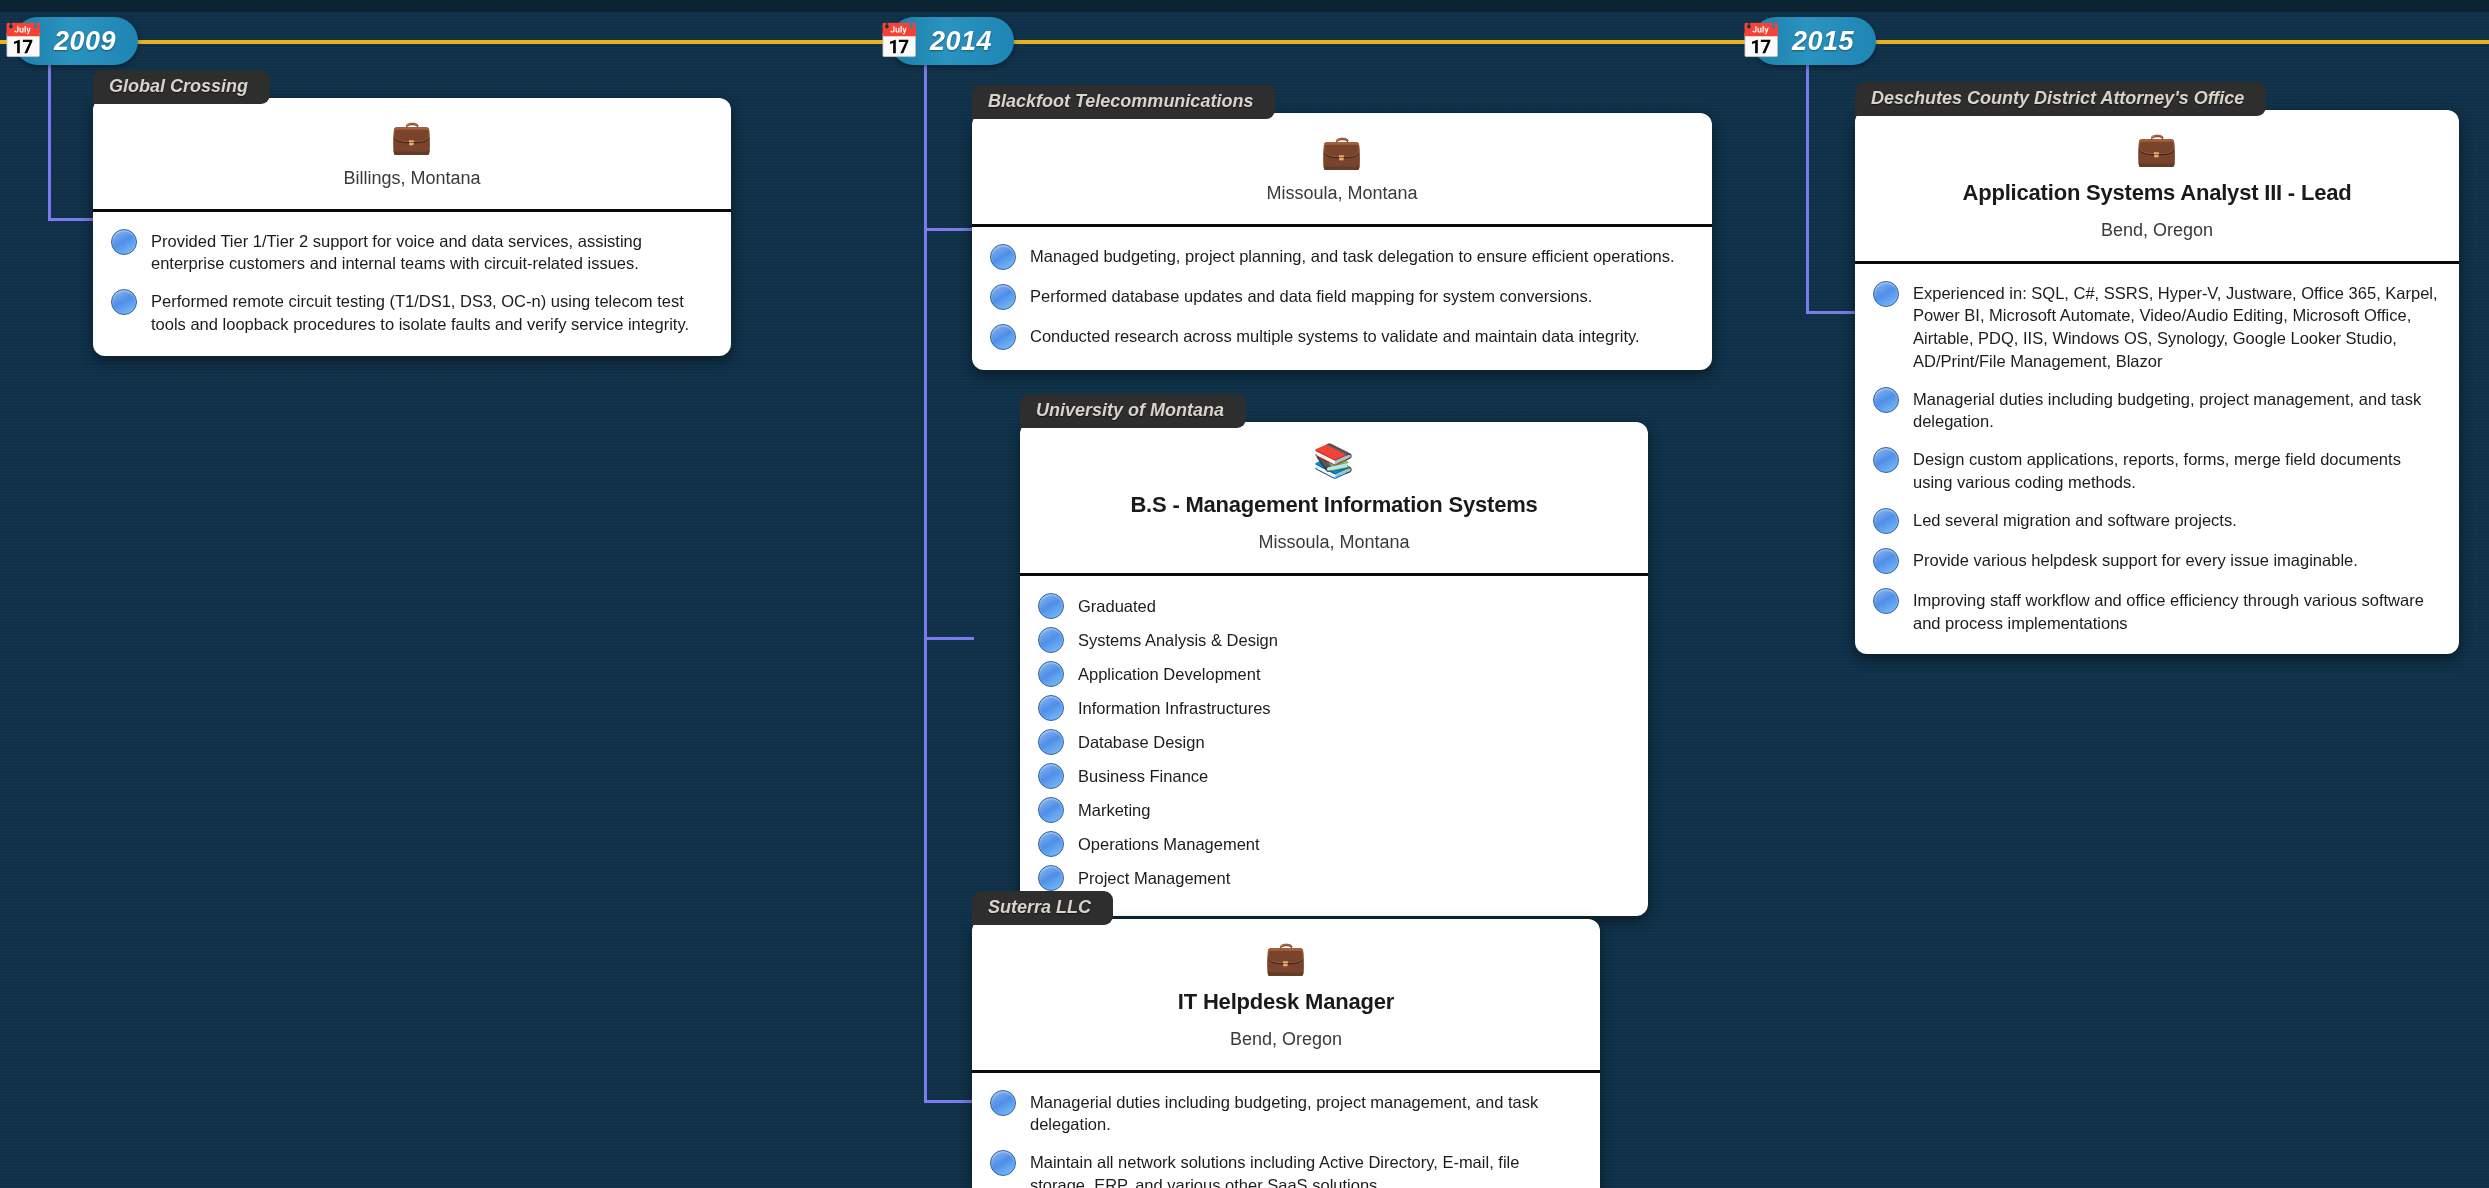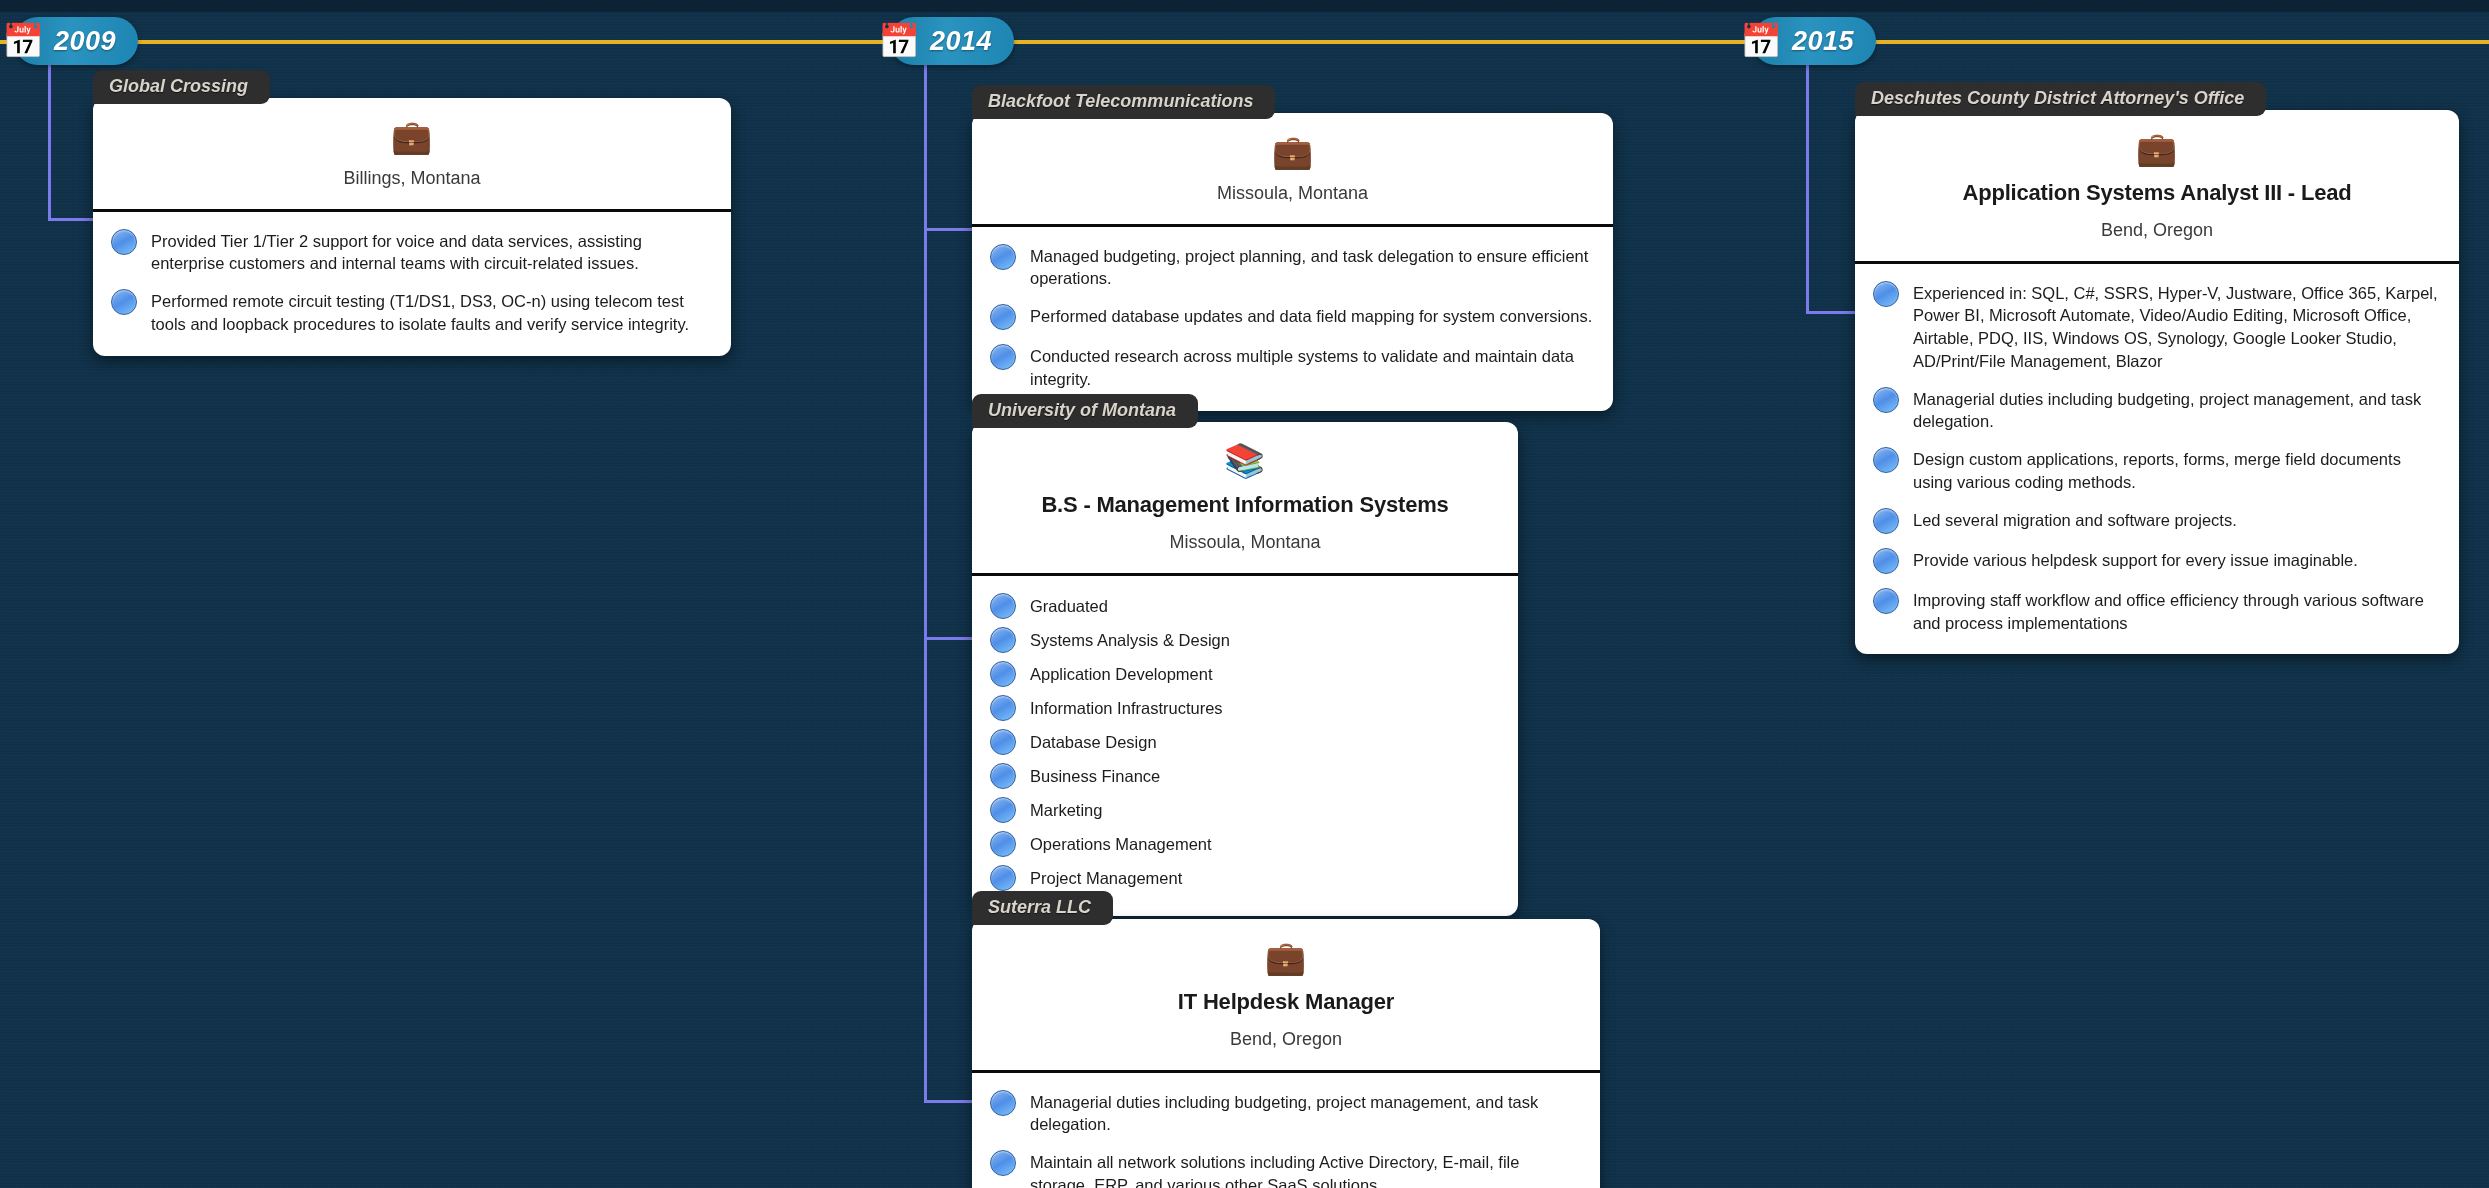--- a/index.html
+++ b/index.html
@@ -200,21 +200,21 @@
 
 <div class="year-badge" style="left:890px;">
   <span class="cal-icon">📅</span>
   <span class="year-label">2014</span>
 </div>
 <div class="connector-v" style="left:924px; top:60px; height:1043px;"></div>
 <div class="connector-h" style="left:924px; top:228px; width:50px;"></div>
 <div class="connector-h" style="left:924px; top:637px; width:50px;"></div>
 <div class="connector-h" style="left:924px; top:1100px; width:50px;"></div>
 
-<div class="card" style="left:972px; top:113px; width:641px;">
+<div class="card" style="left:972px; top:113px; width:740px;">
   <div class="card-tab">Blackfoot Telecommunications</div>
   <div class="card-head">
     <span class="card-emoji">💼</span>
     <div class="card-location">Missoula, Montana</div>
   </div>
   <div class="card-body">
     <div class="bullet-row">
       <span class="bullet-dot"></span>
       <span class="bullet-text">Managed budgeting, project planning, and task delegation to ensure efficient operations.</span>
     </div>
@@ -222,21 +222,21 @@
       <span class="bullet-dot"></span>
       <span class="bullet-text">Performed database updates and data field mapping for system conversions.</span>
     </div>
     <div class="bullet-row">
       <span class="bullet-dot"></span>
       <span class="bullet-text">Conducted research across multiple systems to validate and maintain data integrity.</span>
     </div>
   </div>
 </div>
 
-<div class="card" style="left:972px; top:422px; width:546px;">
+<div class="card" style="left:1020px; top:422px; width:628px;">
   <div class="card-tab">University of Montana</div>
   <div class="card-head">
     <span class="card-emoji">📚</span>
     <div class="card-title">B.S - Management Information Systems</div>
     <div class="card-location">Missoula, Montana</div>
   </div>
   <div class="card-body list-compact">
     <div class="bullet-row">
       <span class="bullet-dot"></span>
       <span class="bullet-text">Graduated</span>

